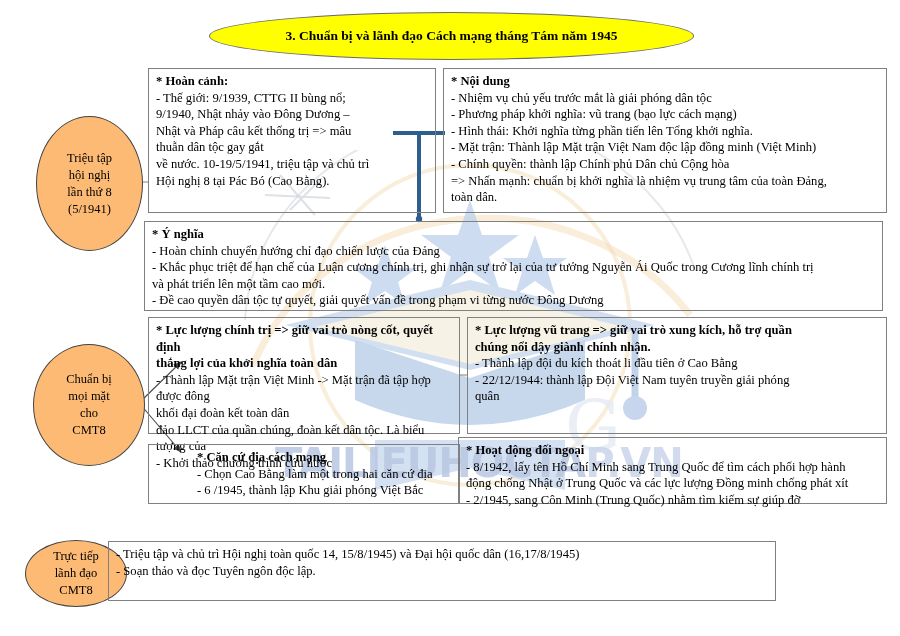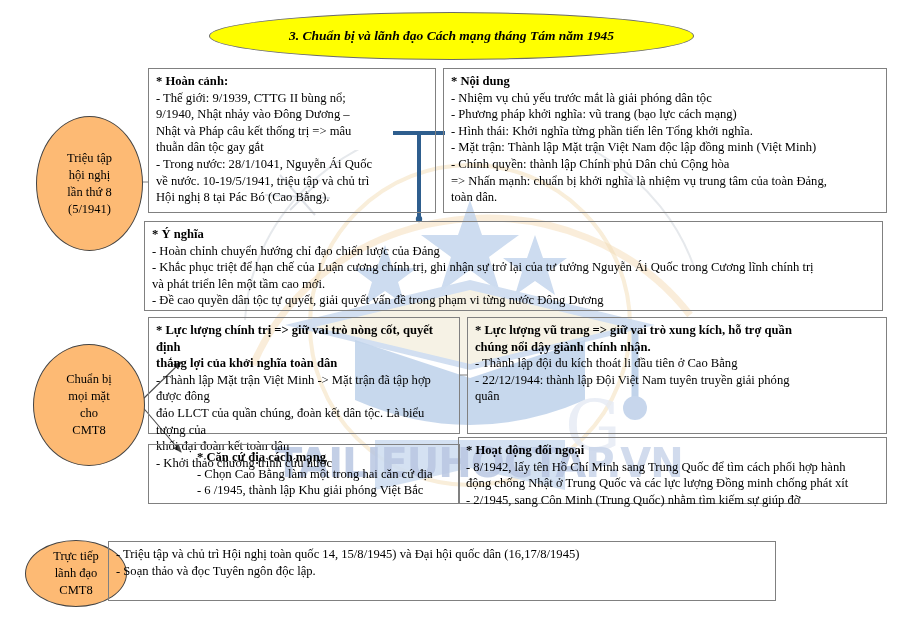--- a/index.html
+++ b/index.html
@@ -23,21 +23,21 @@
   }
   #wm-text .dim{color:#c9d5ea;}
 
   
   #title-ellipse{
     position:absolute;left:209px;top:12px;width:483px;height:46px;
     background:#ffff00;border:1px solid #6b6b6b;border-radius:50%/50%;
     display:flex;align-items:center;justify-content:center;
   }
   #title-ellipse span{
-    font-weight:bold;font-size:13.5px;color:#000;text-align:left;font-style:italic;
+    font-weight:bold;font-size:13.5px;color:#000;text-align:left;
   }
 
   
   .ell{
     position:absolute;background:#fdba74;border:1.4px solid #444;
     border-radius:50%/50%;
     display:flex;align-items:center;justify-content:center;text-align:center;
   }
   .ell .lines{font-size:12.5px;line-height:17px;color:#000;}
 
@@ -157,21 +157,20 @@
       <div>CMT8</div>
     </div>
   </div>
 
   <div class="box" id="box-hoancanh">
     <p class="hd">* Hoàn cảnh:</p>
     <p>- Thế giới: 9/1939, CTTG II bùng nổ;</p>
     <p>9/1940, Nhật nhảy vào Đông Dương –</p>
     <p>Nhật và Pháp câu kết thống trị =&gt; mâu</p>
     <p>thuẫn dân tộc gay gắt</p>
-    <p>- Trong nước: 28/1/1041, Nguyễn Ái Quốc</p>
     <p>về nước. 10-19/5/1941, triệu tập và chủ trì</p>
     <p>Hội nghị 8 tại Pác Bó (Cao Bằng).</p>
   </div>
 
   <div class="box" id="box-noidung">
     <p class="hd">* Nội dung</p>
     <p>- Nhiệm vụ chủ yếu trước mắt là giải phóng dân tộc</p>
     <p>- Phương pháp khởi nghĩa: vũ trang (bạo lực cách mạng)</p>
     <p>- Hình thái: Khởi nghĩa từng phần tiến lên Tổng khởi nghĩa.</p>
     <p>- Mặt trận: Thành lập Mặt trận Việt Nam độc lập đồng minh (Việt Minh)</p>
@@ -185,22 +184,22 @@
     <p>- Hoàn chỉnh chuyển hướng chỉ đạo chiến lược của Đảng</p>
     <p>- Khắc phục triệt để hạn chế của Luận cương chính trị, ghi nhận sự trở lại của tư tưởng Nguyễn Ái Quốc trong Cương lĩnh chính trị</p>
     <p>và phát triển lên một tầm cao mới.</p>
     <p>- Đề cao quyền dân tộc tự quyết, giải quyết vấn đề trong phạm vi từng nước Đông Dương</p>
   </div>
 
   <div class="box" id="box-luclucct">
     <p class="hd">* Lực lượng chính trị =&gt; giữ vai trò nòng cốt, quyết định</p>
     <p class="hd">thắng lợi của khởi nghĩa toàn dân</p>
     <p>- Thành lập Mặt trận Việt Minh -&gt;  Mặt trận đã tập hợp được đông</p>
+    <p>khối đại đoàn kết toàn dân</p>
     <p>đảo LLCT của quần chúng, đoàn kết dân tộc. Là biểu tượng của</p>
-    <p>khối đại đoàn kết toàn dân</p>
     <p>- Khởi thảo chương trình cứu nước</p>
   </div>
 
   <div class="box" id="box-luclvt">
     <p class="hd">* Lực lượng vũ trang =&gt; giữ vai trò xung kích, hỗ trợ quần</p>
     <p class="hd">chúng nổi dậy giành chính nhận.</p>
     <p>- Thành lập đội du kích thoát li đầu tiên ở Cao Bằng</p>
     <p>- 22/12/1944: thành lập Đội Việt Nam tuyên truyền giải phóng</p>
     <p>quân</p>
   </div>

